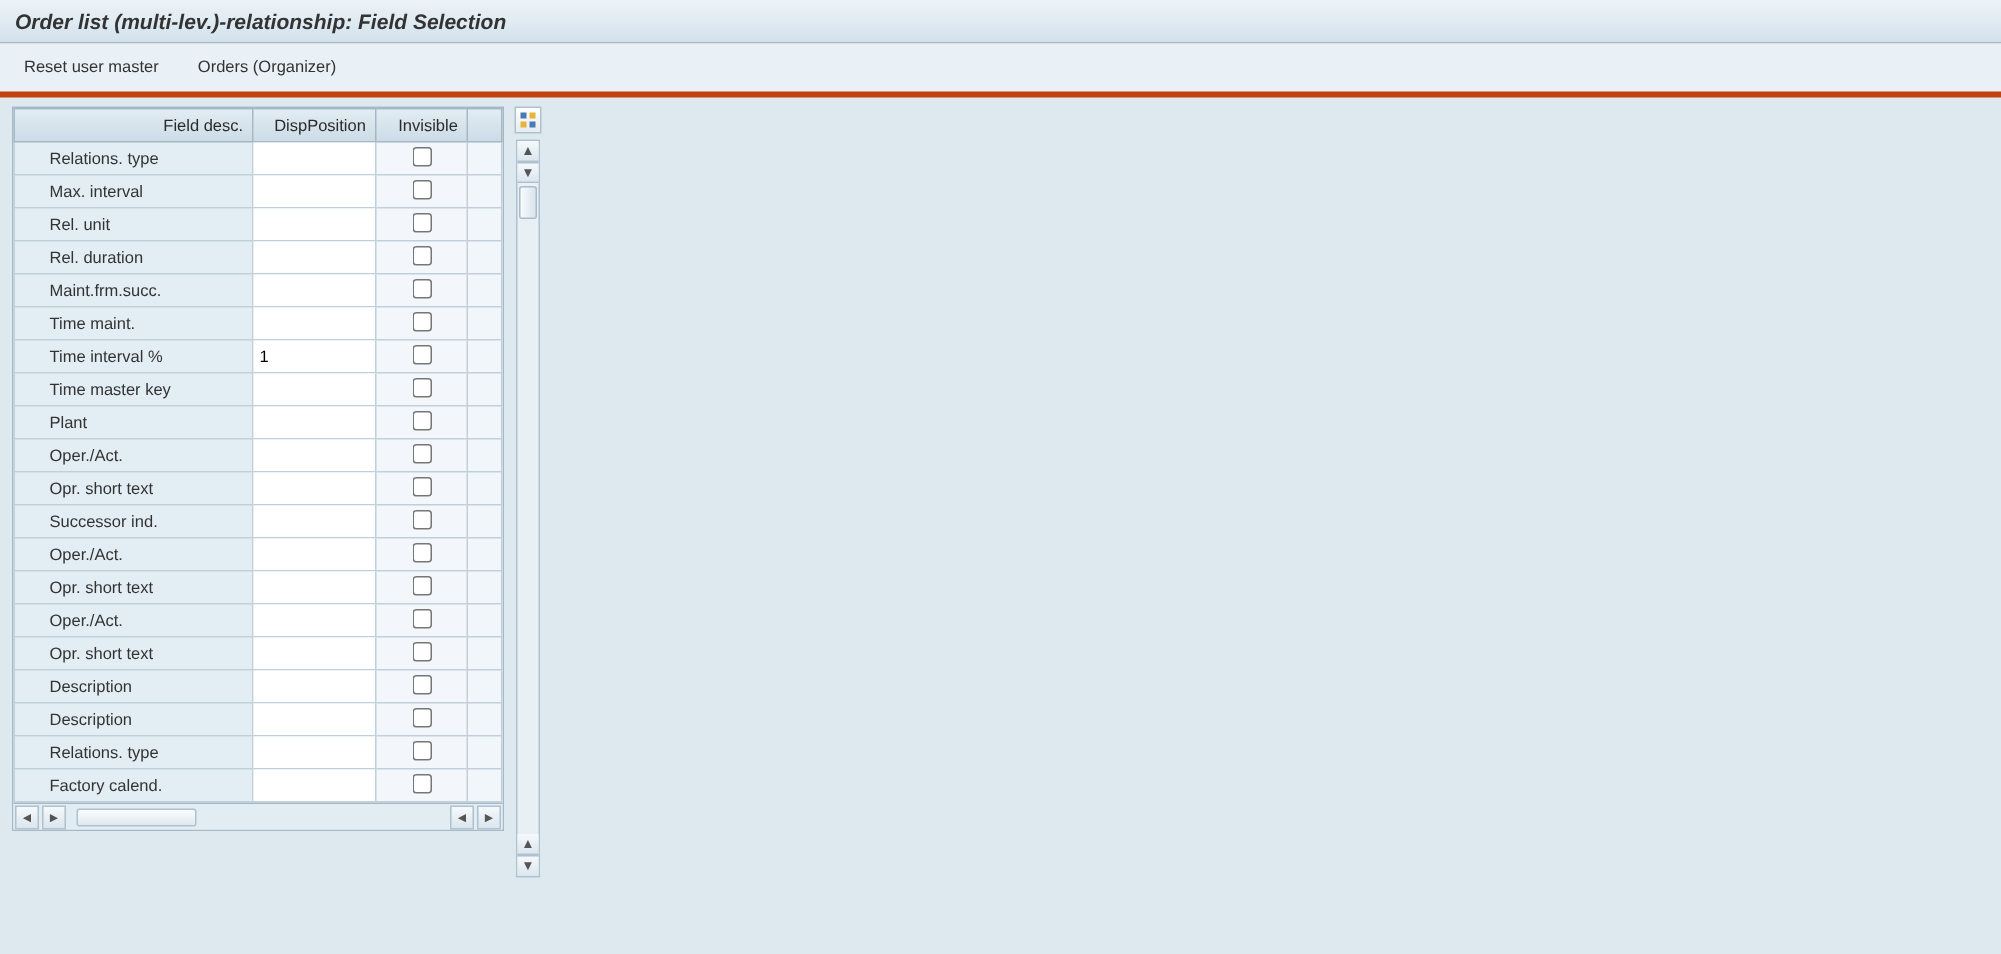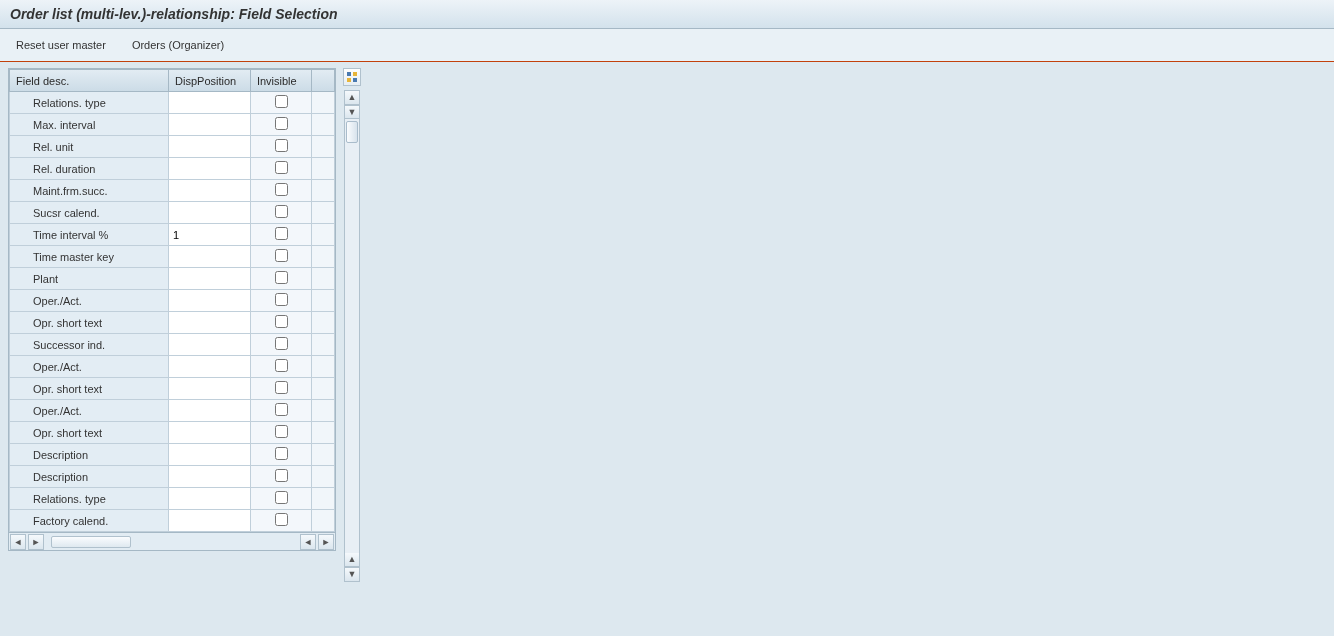--- a/index.html
+++ b/index.html
@@ -14,21 +14,21 @@
       background: linear-gradient(to bottom, #edf3f8 0%, #d3e2ec 100%);
       border-bottom: 1px solid #a5b8c5;
       padding: 6px 10px;
       font-weight: bold;
       font-style: italic;
       font-size: 14px;
       color: #333;
     }
     .toolbar {
       background: #e9f1f6;
-      border-bottom: 1px solid #c2410c;
+      border-bottom: 4px solid #c2410c;
       padding: 8px 12px;
       display: flex;
       gap: 18px;
     }
     .toolbar-button {
       background: transparent;
       border: none;
       font-size: 11px;
       color: #333;
       cursor: pointer;
@@ -43,21 +43,21 @@
       background: #f4f8fb;
       border: 1px solid #a5b8c5;
       width: 328px;
       position: relative;
     }
     table { border-collapse: collapse; width: 100%; table-layout: fixed; }
     thead tr { background: linear-gradient(to bottom,#e2ecf3,#cbdbe6); }
     th {
       border: 1px solid #a5b8c5;
       font-weight: normal;
-      text-align: left;
+      text-align: right;
       padding: 4px 6px;
       font-size: 11px;
       color: #2a2a2a;
       height: 22px;
     }
     th.center { }
     tbody td {
       border: 1px solid #c0cfda;
       padding: 0;
       height: 22px;
@@ -201,21 +201,21 @@
             <td class="check-cell"><input type="checkbox" style=""></td>
             <td></td>
           </tr>
           <tr>
             <td class="label-cell">Maint.frm.succ.</td>
             <td class="input-cell"><input type="text" value="" style=""></td>
             <td class="check-cell"><input type="checkbox" style=""></td>
             <td></td>
           </tr>
           <tr>
-            <td class="label-cell">Sucsr calend.</td>
+            <td class="label-cell">Time maint.</td>
             <td class="input-cell"><input type="text" value="" style=""></td>
             <td class="check-cell"><input type="checkbox" style=""></td>
             <td></td>
           </tr>
           <tr>
             <td class="label-cell">Time interval %</td>
             <td class="input-cell"><input type="text" value="1" style=""></td>
             <td class="check-cell"><input type="checkbox" style=""></td>
             <td></td>
           </tr>

